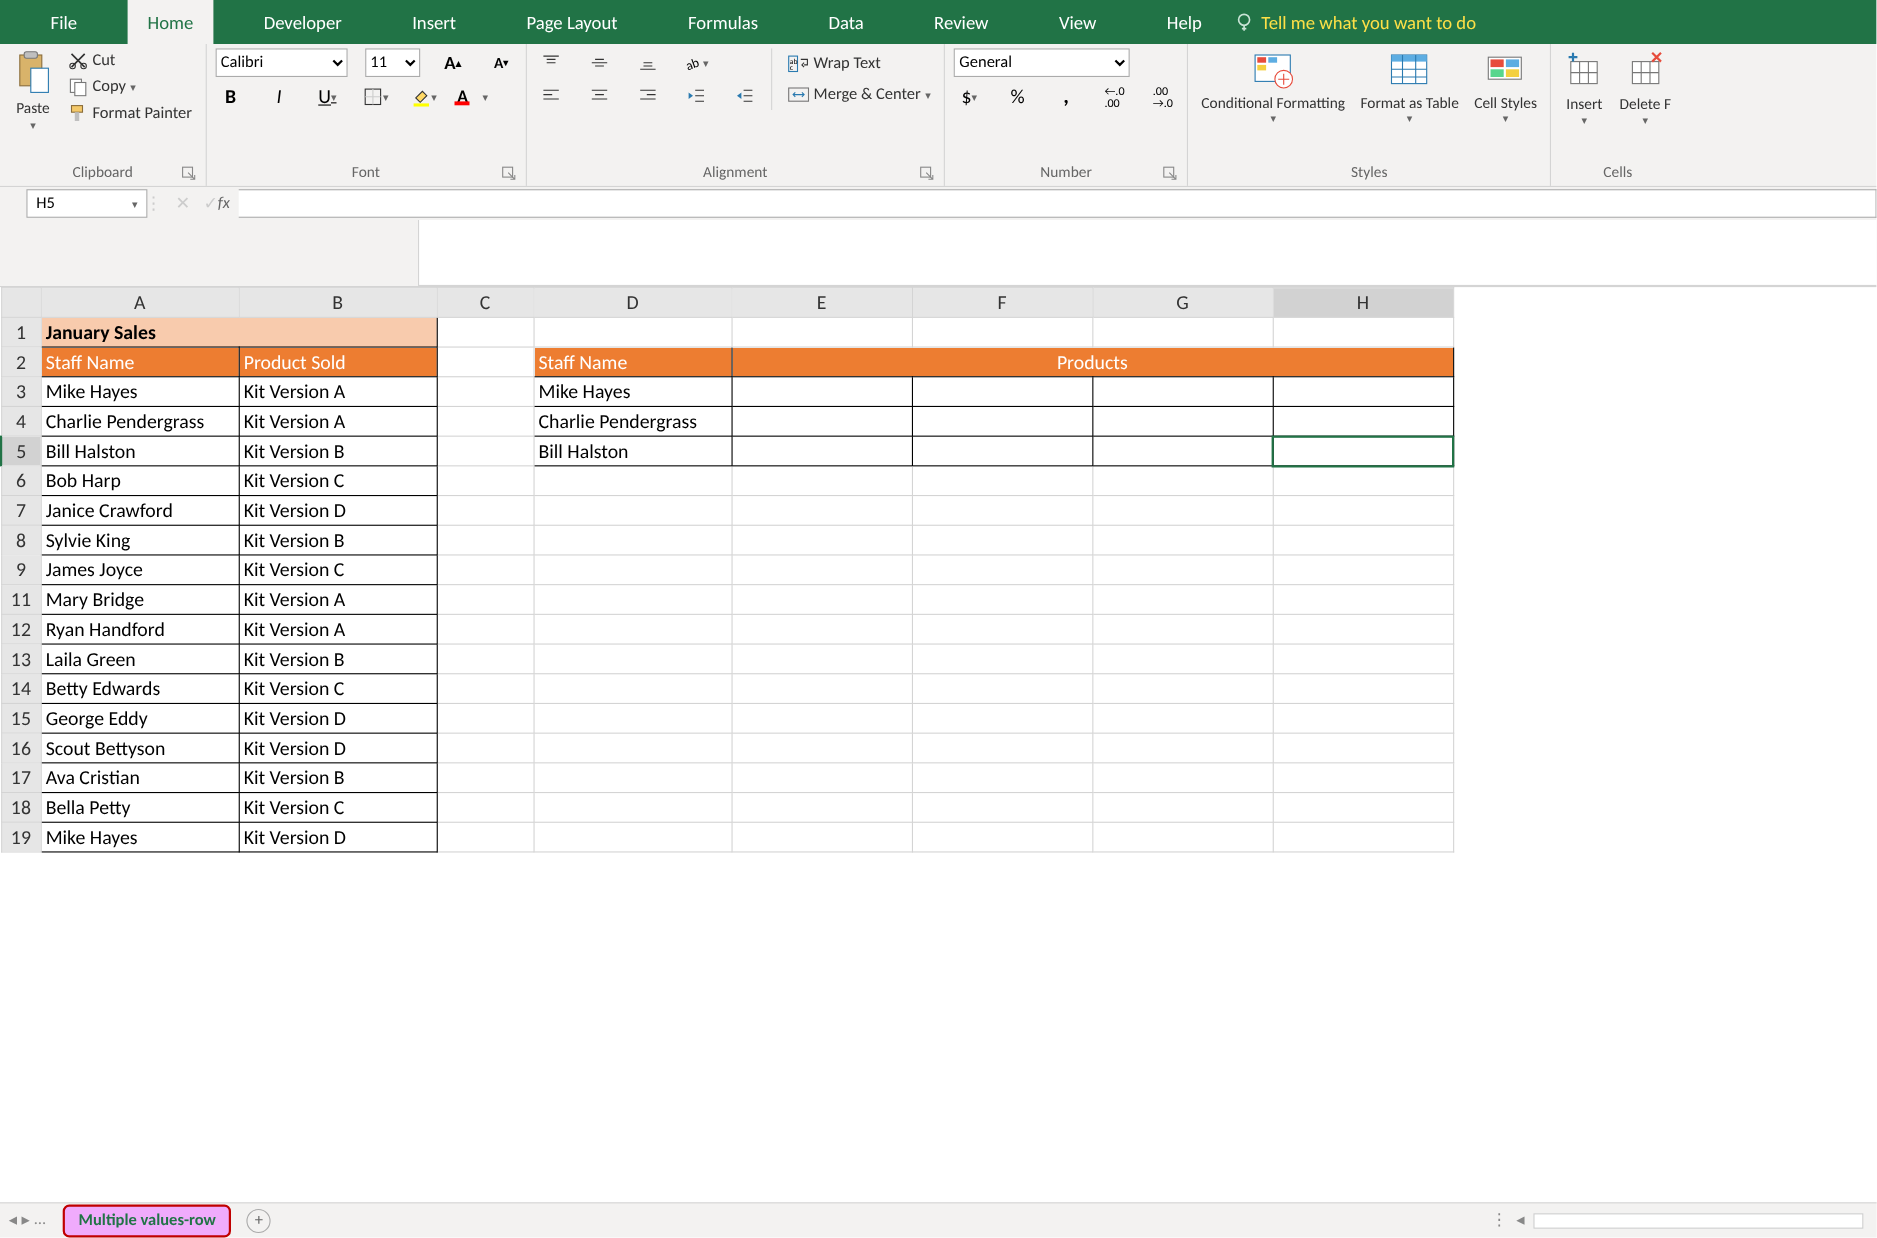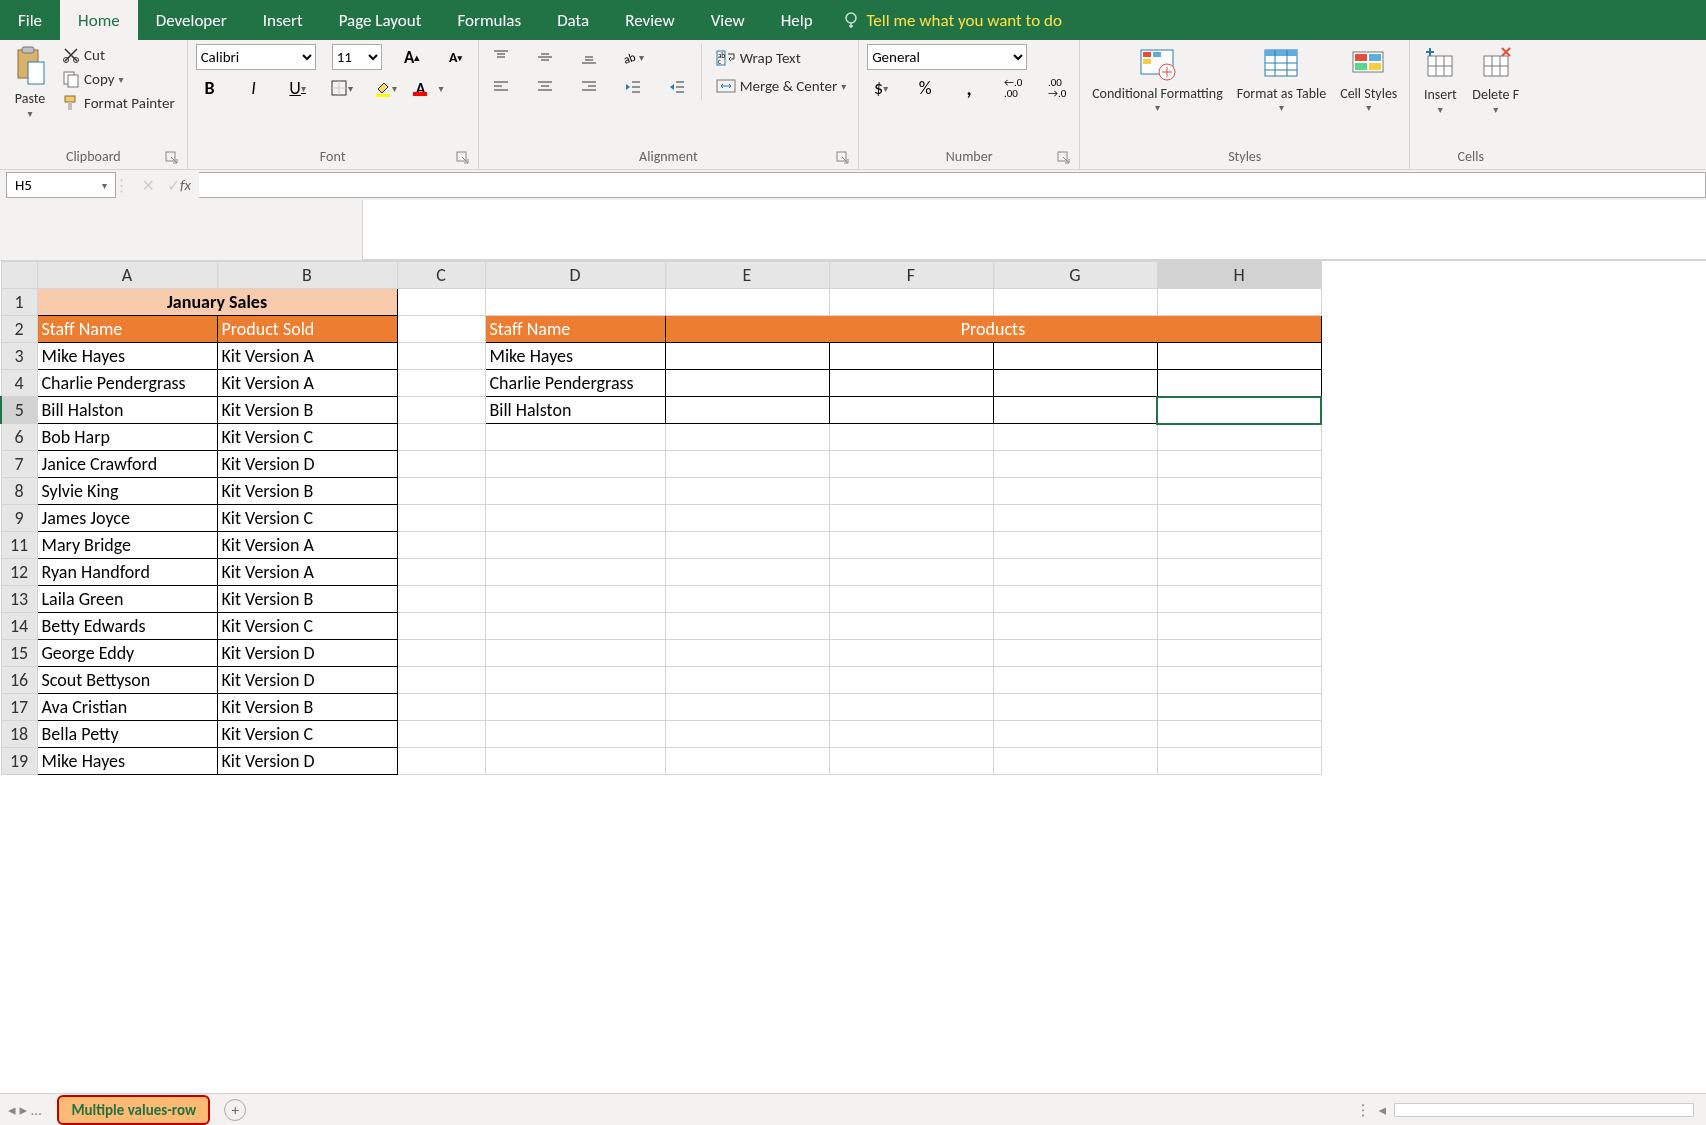--- a/index.html
+++ b/index.html
@@ -1,20 +1,20 @@
 <!DOCTYPE html>
 <html><head>
 <meta charset="utf-8">
 <style>
 * { box-sizing: border-box; margin: 0; padding: 0; font-family: 'Segoe UI', Calibri, sans-serif; }
 body { background: #fff; overflow: hidden; width: 1706px; height: 1125px; }
 
 
 .tab-bar { background: #217346; height: 40px; display: flex; align-items: stretch; font-size: 17px; }
-.tab { padding: 16px 18px; display: flex; align-items: center; color: #fff; cursor: pointer; }
+.tab { padding: 16px 18px; display: flex; align-items: center; color: #fff; cursor: pointer; margin-left: 28px; }
 .tab.active { background: #f3f2f1; color: #217346; font-weight: 400; }
 .tell-me { display: flex; align-items: center; color: #fde047; margin-left: 12px; font-size: 17px; }
 .tell-me svg { margin-right: 6px; }
 
 
 .ribbon { background: #f3f2f1; height: 130px; border-bottom: 1px solid #d4d4d4; display: flex; }
 .group { border-right: 1px solid #d4d4d4; padding: 4px 8px 0 8px; display: flex; flex-direction: column; justify-content: space-between; }
 .group-title { text-align: center; font-size: 14px; color: #666; padding: 2px 0 4px 0; position: relative; }
 .group-launcher { position: absolute; right: 0; bottom: 4px; width: 14px; height: 14px; }
 .group-controls { display: flex; gap: 6px; align-items: flex-start; }
@@ -22,49 +22,49 @@
 .big-btn svg { margin-bottom: 2px; }
 .stack { display: flex; flex-direction: column; gap: 2px; }
 .row { display: flex; align-items: center; gap: 16px; }
 .small-btn { display: flex; align-items: center; font-size: 15px; color: #333; padding: 2px 4px; cursor: pointer; gap: 4px; }
 .icon-btn { width: 28px; height: 24px; display: flex; align-items: center; justify-content: center; cursor: pointer; }
 select.font-name { width: 120px; height: 26px; font-size: 15px; border: 1px solid #ababab; background: #fff; }
 select.font-size { width: 50px; height: 26px; font-size: 15px; border: 1px solid #ababab; background: #fff; }
 select.num-fmt { width: 160px; height: 26px; font-size: 15px; border: 1px solid #ababab; background: #fff; }
 
 
-.fbar-wrap { background: #f3f2f1; border-bottom: 1px solid #d4d4d4; }
+.fbar-wrap { background: #f3f2f1; border-bottom: 1px solid #d4d4d4; padding-left: 18px; }
 .fbar { display: flex; align-items: center; height: 30px; }
 .name-box { width: 110px; height: 26px; border: 1px solid #ababab; background: #fff; margin: 2px 6px; padding: 0 8px; font-size: 15px; display: flex; align-items: center; justify-content: space-between; }
 .fbar-sep { width: 50px; display: flex; gap: 12px; align-items: center; justify-content: center; color: #aaa; }
 .fx { font-style: italic; font-size: 15px; color: #666; margin: 0 8px; }
 .formula-input { flex: 1; height: 26px; border: 1px solid #ababab; border-left: none; background: #fff; }
 .fbar-pad { height: 60px; background: #fff; border-left: 1px solid #d4d4d4; margin-left: 362px; border-bottom: 1px solid #d4d4d4;}
 
 
 .grid-wrap { position: relative; }
 .grid { border-collapse: collapse; table-layout: fixed; }
 .grid th, .grid td { border: 1px solid #d4d4d4; font-size: 18px; height: 27px; padding: 0 4px; overflow: hidden; white-space: nowrap; }
 .grid thead th { background: #e6e6e6; font-weight: 400; text-align: center; color: #333; }
 .grid .rowhead { background: #e6e6e6; text-align: center; width: 36px; color: #333; }
 .grid thead th.sel { background: #d2d2d2; }
 .grid .rowhead.sel { background: #d2d2d2; border-left: 2px solid #217346; }
 .corner { background: #e6e6e6; width: 36px; }
 
-.title-cell { background: #f8cbad; text-align: center; font-weight: 600; }
+.title-cell { background: #f8cbad; text-align: left; font-weight: 600; }
 .hdr-cell { background: #ed7d31; color: #fff; font-weight: 400; }
 .data-cell { border: 1px solid #000 !important; background: #fff; }
 .title-cell, .hdr-cell { border: 1px solid #000 !important; }
 
 .active-cell { outline: 2px solid #217346; outline-offset: -1px; position: relative; }
 
 
 .sheet-bar { position: absolute; bottom: 0; left: 0; right: 0; height: 32px; background: #f3f2f1; border-top: 1px solid #d4d4d4; display: flex; align-items: center; font-size: 15px; }
 .sheet-nav { display: flex; gap: 4px; padding: 0 8px; color: #888; }
-.sheet-tab { padding: 4px 12px; background: #fdba74; border: 2.5px solid #c00000; border-radius: 6px; color: #217346; font-weight: 700; margin-left: 8px; cursor: pointer; }
+.sheet-tab { padding: 4px 12px; background: #f0abfc; border: 2.5px solid #c00000; border-radius: 6px; color: #217346; font-weight: 700; margin-left: 8px; cursor: pointer; }
 .new-sheet { width: 22px; height: 22px; border: 1px solid #aaa; border-radius: 50%; display: flex; align-items: center; justify-content: center; margin-left: 14px; cursor: pointer; color: #666; }
 .status-right { margin-left: auto; display: flex; align-items: center; gap: 8px; padding-right: 12px; color: #888; }
 
 .tri { font-size: 10px; color: #666; }
 </style>
 </head>
 <body>
 
 <div class="tab-bar" id="tab-bar">
     <div class="tab">File</div>

